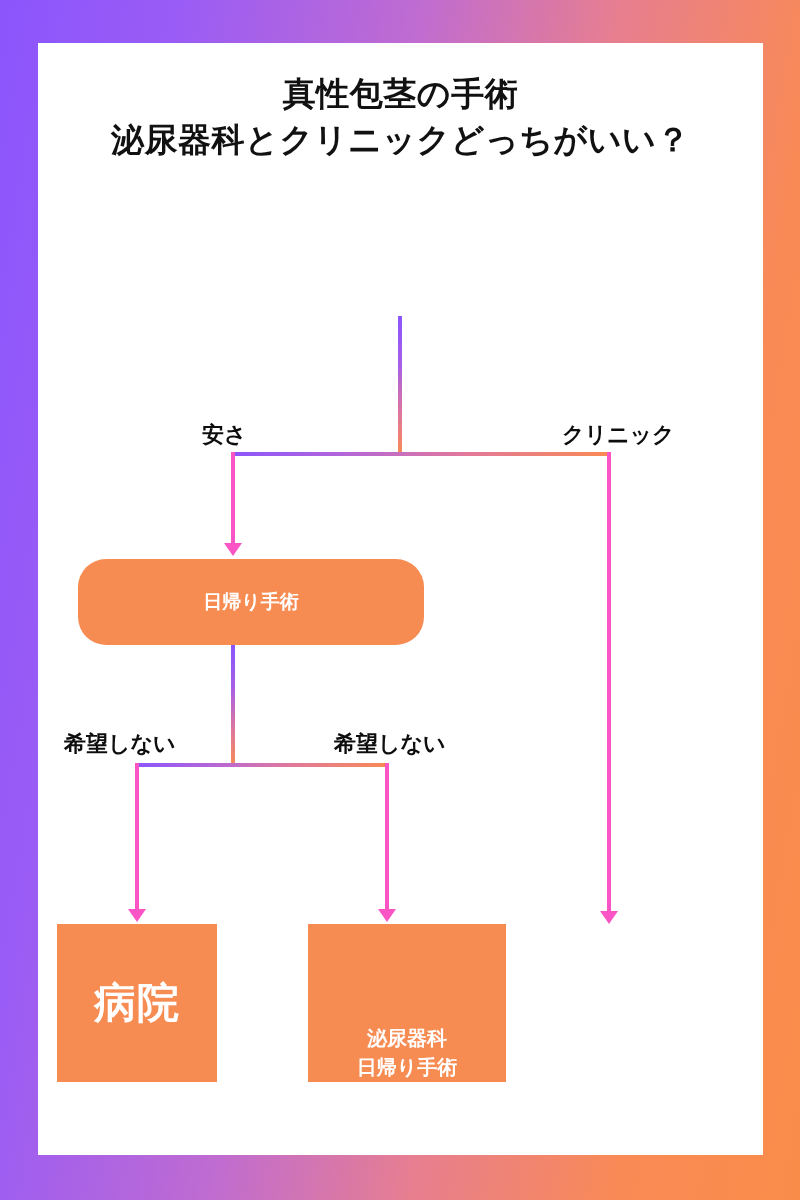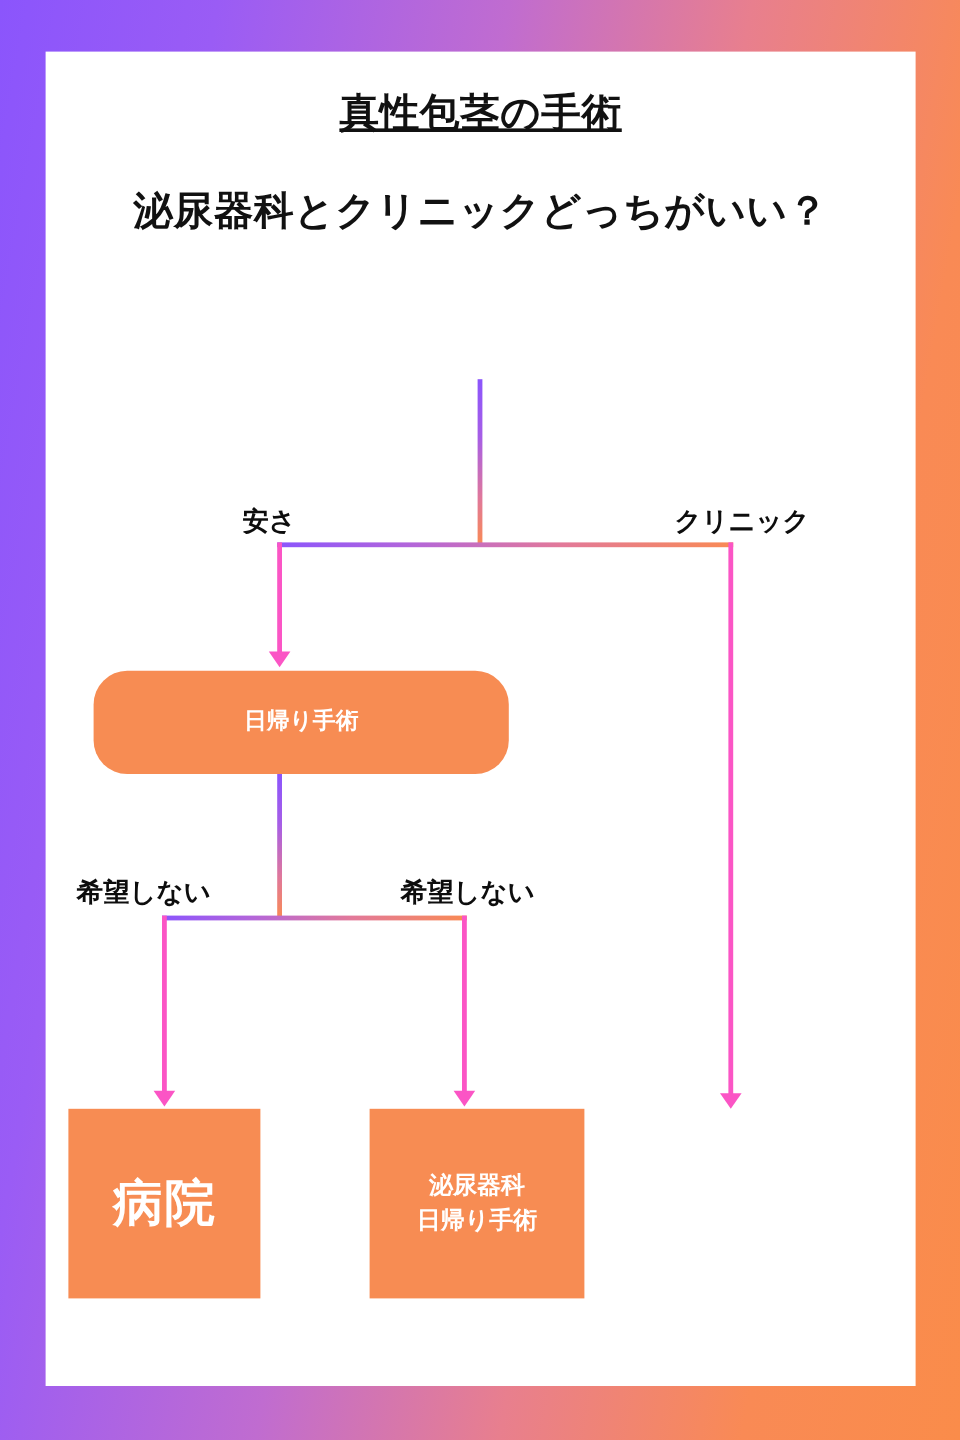--- a/index.html
+++ b/index.html
@@ -29,22 +29,22 @@
     position: absolute;
     left: 0;
     top: 28px;
     width: 725px;
     text-align: center;
     color: #111111;
     font-weight: 700;
     line-height: 1.38;
     letter-spacing: 0.5px;
   }
-  .title .l1 { font-size: 33px; display: block; text-decoration: underline; }
-  .title .l2 { font-size: 33px; display: block; margin-top: 36px; }
+  .title .l1 { font-size: 33px; display: block; }
+  .title .l2 { font-size: 33px; display: block; }
 
   
   .node {
     position: absolute;
     background: #f78c53;
     color: #ffffff;
     display: flex;
     align-items: center;
     justify-content: center;
     text-align: center;
@@ -74,23 +74,24 @@
     left: 19px;   
     top: 881px;   
     width: 160px;
     height: 158px;
     font-size: 42px;
     letter-spacing: 1px;
   }
   #term-urology {
     left: 270px;  
     top: 881px;
-    width: 179px;
+    width: 198px;
     height: 158px;
     font-size: 20px;
+    align-items: flex-end;
   }
   #term-mens {
     left: 465px;  
     top: 881px;
     width: 220px;
     height: 158px;
     font-size: 20px;
   }
 
   

